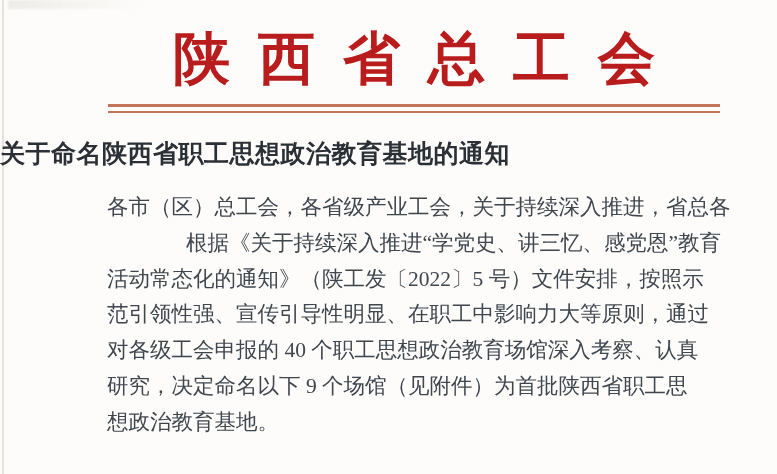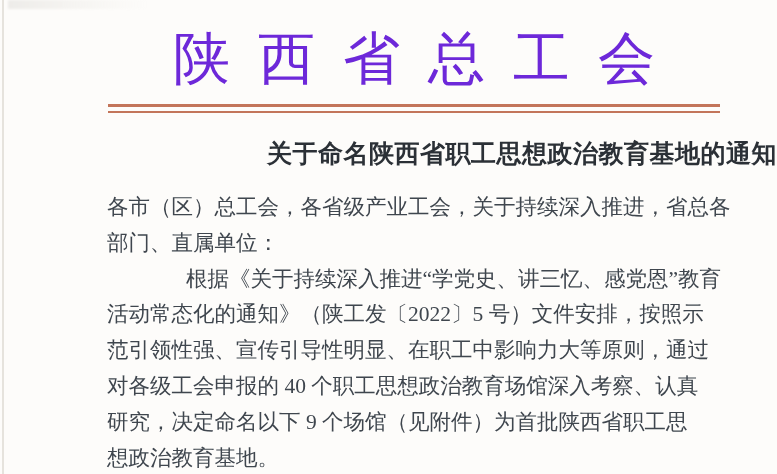--- a/index.html
+++ b/index.html
@@ -33,43 +33,43 @@
     opacity: 0.22;
     filter: blur(1px);
   }
   .letterhead {
     position: absolute;
     top: 22px;
     left: 108px;
     width: 612px;
     text-align: center;
     font-family: "Liberation Serif", "DejaVu Serif", serif;
-    font-weight: 400;
+    font-weight: 700;
     font-size: 57px;
     line-height: 74px;
-    color: #6d28d9;
+    color: #b91c1c;
     letter-spacing: 28px;
     text-indent: 28px;
     white-space: nowrap;
   }
   .double-rule {
     position: absolute;
     top: 104px;
     left: 108px;
     width: 612px;
     height: 4px;
     border-top: 3px solid #c3755a;
     border-bottom: 2px solid #c3755a;
   }
   .doc-title {
     position: absolute;
     top: 136px;
     left: 0;
     width: 777px;
-    text-align: right;
+    text-align: left;
     font-family: "Liberation Sans", "DejaVu Sans", sans-serif;
     font-weight: 700;
     font-size: 25px;
     line-height: 34px;
     color: #2b3036;
     letter-spacing: 0.5px;
     white-space: nowrap;
   }
   .body-block {
     position: absolute;
@@ -99,21 +99,20 @@
   <div class="scan-smudge"></div>
 
   <div class="letterhead">陕西省总工会</div>
 
   <div class="double-rule"></div>
 
   <div class="doc-title">关于命名陕西省职工思想政治教育基地的通知</div>
 
   <div class="body-block">
     <div class="text-line">各市（区）总工会，各省级产业工会，关于持续深入推进，省总各</div>
-    <div class="text-line">部门、直属单位：</div>
     <div class="text-line indent">根据《关于持续深入推进“学党史、讲三忆、感党恩”教育</div>
     <div class="text-line">活动常态化的通知》（陕工发〔2022〕5 号）文件安排，按照示</div>
     <div class="text-line">范引领性强、宣传引导性明显、在职工中影响力大等原则，通过</div>
     <div class="text-line">对各级工会申报的 40 个职工思想政治教育场馆深入考察、认真</div>
     <div class="text-line">研究，决定命名以下 9 个场馆（见附件）为首批陕西省职工思</div>
     <div class="text-line">想政治教育基地。</div>
   </div>
 
 </div>
 

